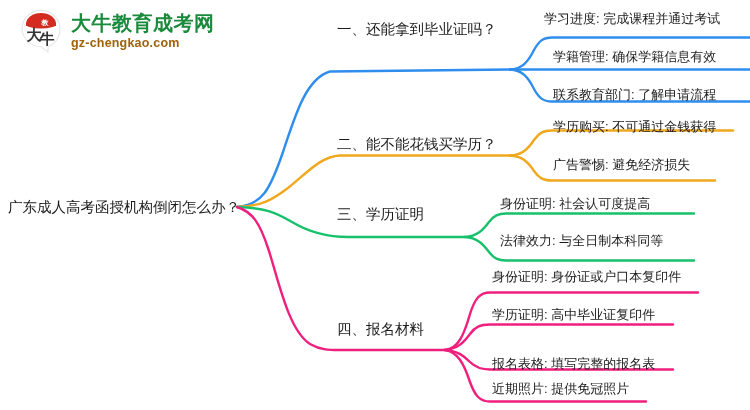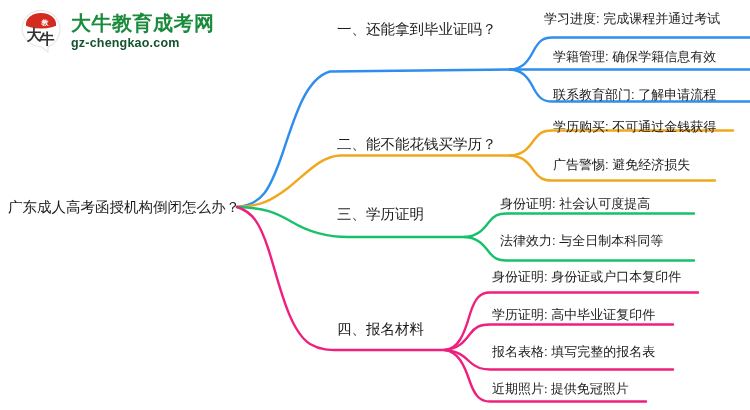--- a/index.html
+++ b/index.html
@@ -43,21 +43,21 @@
   .logo-title {
     font-size: 20px;
     font-weight: bold;
     color: #1a8a3c;
     letter-spacing: 0.5px;
     white-space: nowrap;
   }
   .logo-sub {
     font-size: 12.5px;
     font-weight: bold;
-    color: #14532d;
+    color: #a16207;
     letter-spacing: 0.2px;
     margin-top: 4px;
     white-space: nowrap;
     font-family: "Liberation Sans", "DejaVu Sans", sans-serif;
   }
   .node-text {
     position: absolute;
     white-space: nowrap;
     color: #1c1c1c;
     font-family: "Liberation Sans", "DejaVu Sans", sans-serif;
@@ -130,14 +130,14 @@
 <div class="node-text leaf-node" style="left:553px; top:118px;">学历购买: 不可通过金钱获得</div>
 <div class="node-text leaf-node" style="left:553px; top:156px;">广告警惕: 避免经济损失</div>
 
 <div class="node-text branch-node" style="left:337px; top:205px;">三、学历证明</div>
 <div class="node-text leaf-node" style="left:500px; top:195px;">身份证明: 社会认可度提高</div>
 <div class="node-text leaf-node" style="left:500px; top:232px;">法律效力: 与全日制本科同等</div>
 
 <div class="node-text branch-node" style="left:337px; top:320px;">四、报名材料</div>
 <div class="node-text leaf-node" style="left:492px; top:268px;">身份证明: 身份证或户口本复印件</div>
 <div class="node-text leaf-node" style="left:492px; top:306px;">学历证明: 高中毕业证复印件</div>
-<div class="node-text leaf-node" style="left:492px; top:343px;">报名表格: 填写完整的报名表</div>
-<div class="node-text leaf-node" style="left:492px; top:380px;font-family:Liberation Serif, serif;">近期照片: 提供免冠照片</div>
+<div class="node-text leaf-node" style="left:492px; top:355px;">报名表格: 填写完整的报名表</div>
+<div class="node-text leaf-node" style="left:492px; top:380px;">近期照片: 提供免冠照片</div>
 
 </body></html>

